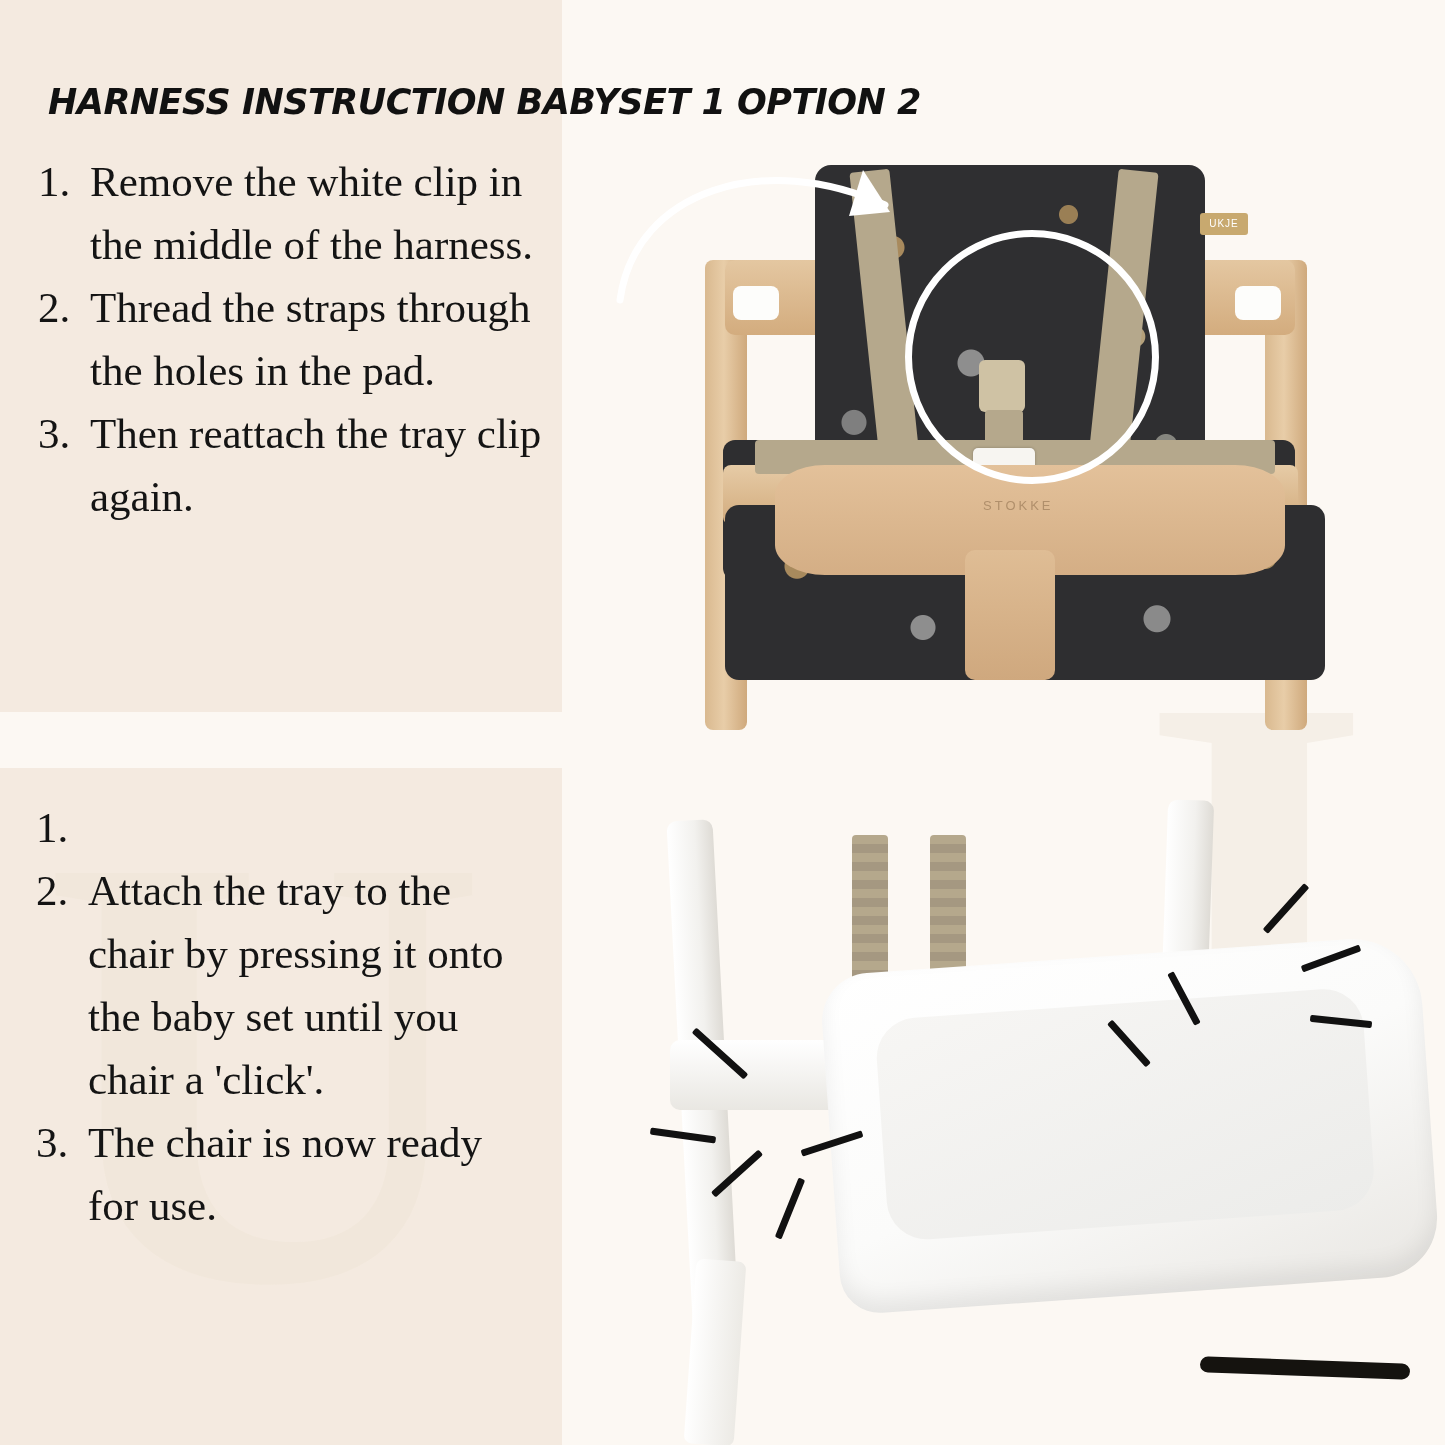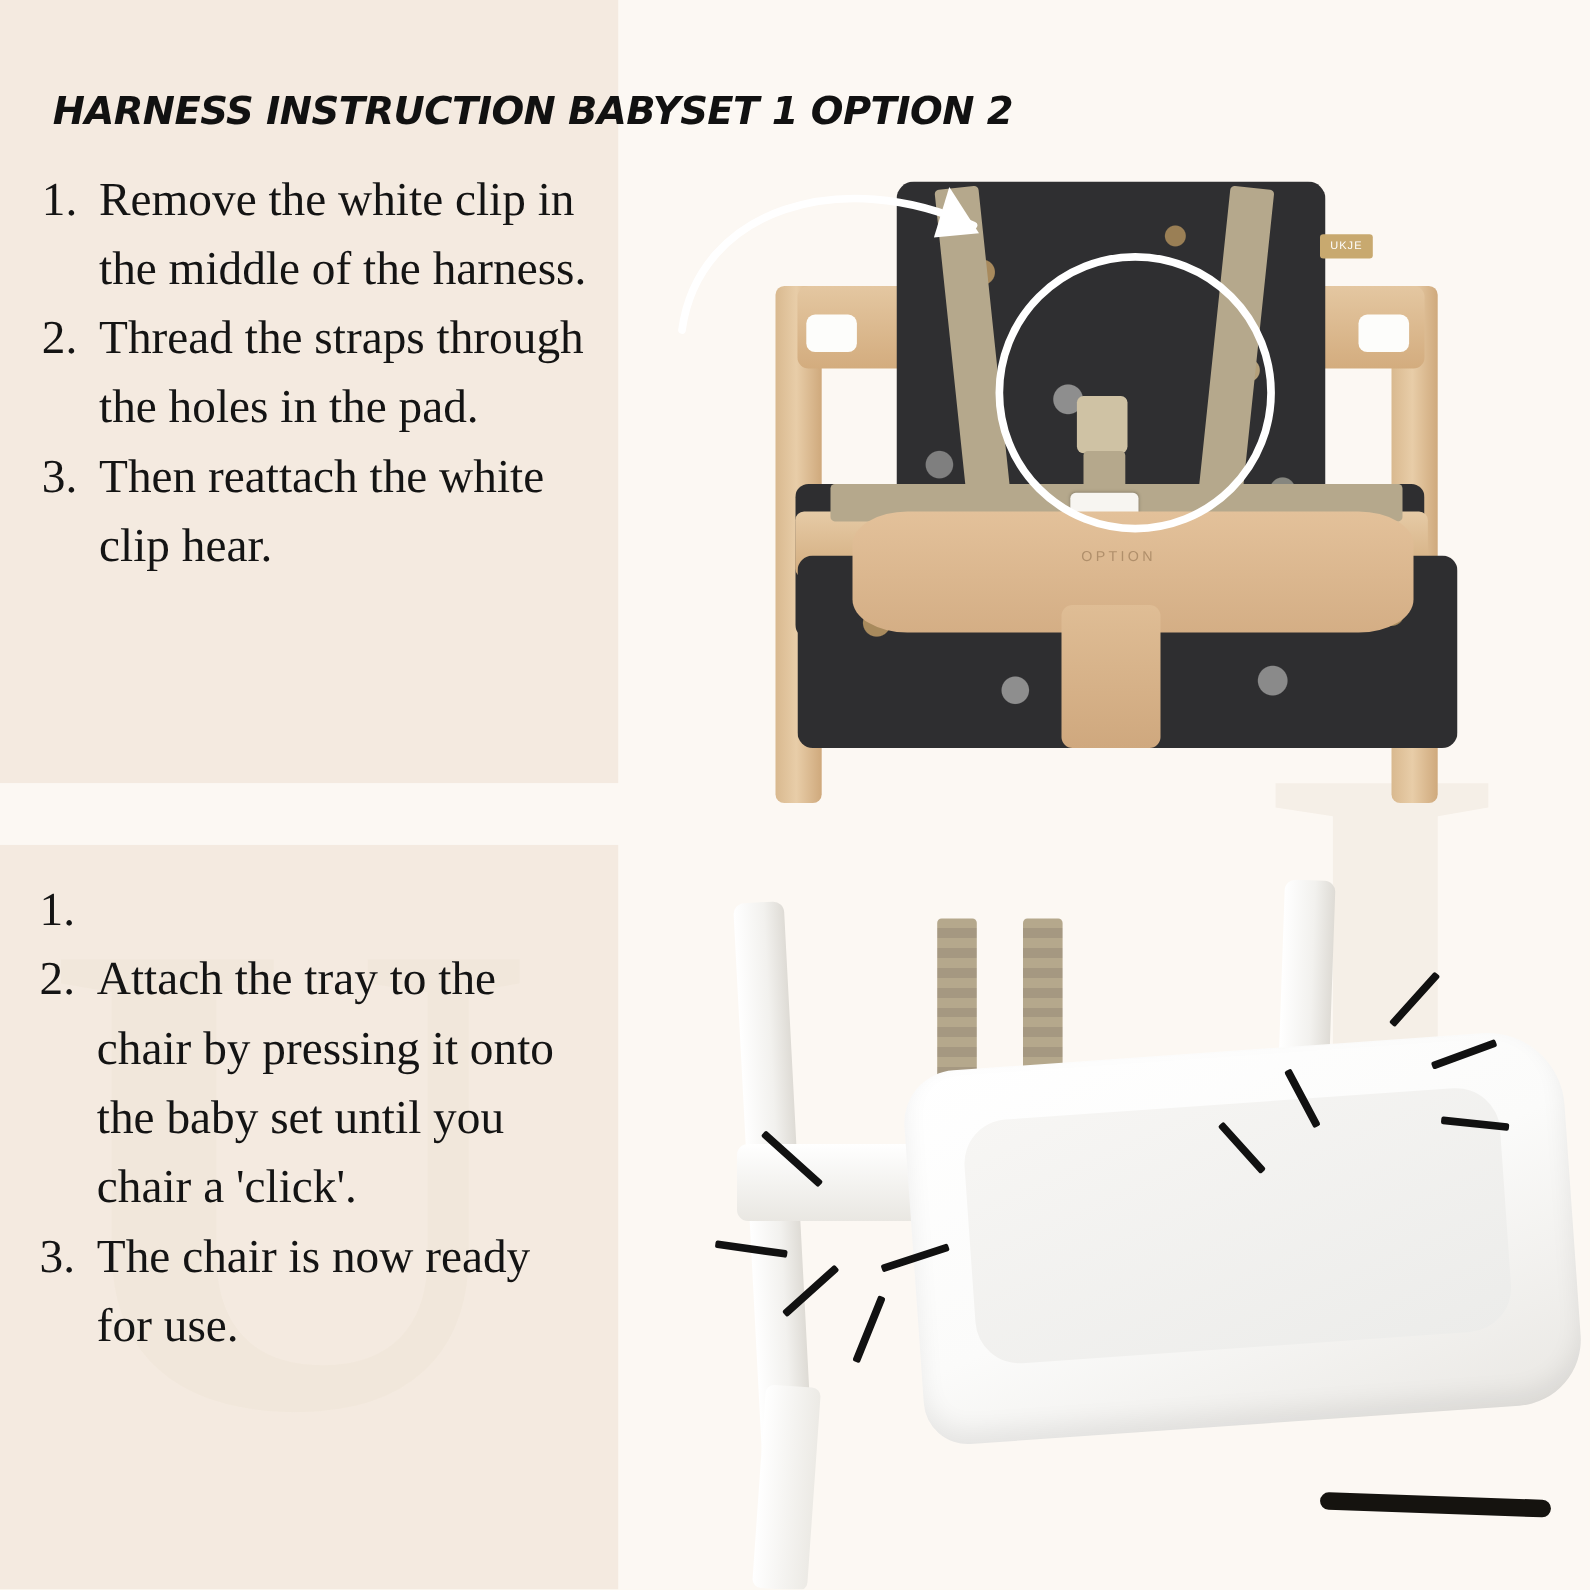--- a/index.html
+++ b/index.html
@@ -396,21 +396,21 @@
   <div class="sloth-wing-r"></div>
 
   <div class="wood-seatplate"></div>
   <div class="strap lap"></div>
   <div class="strap crotch"></div>
   <div class="clip-white"></div>
 
   <div class="sloth-seat"></div>
   <div class="tray-bar"></div>
   <div class="tray-foot"></div>
-  <div class="brand-stokke">OPTION</div>
+  <div class="brand-stokke">STOKKE</div>
   <div class="brand-chip">UKJE</div>
 
   <svg class="curve-arrow" viewBox="0 0 330 180">
     <path d="M5,150 C20,40 150,0 270,55" stroke="#ffffff" stroke-width="7" fill="none" stroke-linecap="round"></path>
     <path d="M248,20 L275,62 L234,66 Z" fill="#ffffff"></path>
   </svg>
   <div class="circle-callout"></div>
 </div>
 
 <div class="photo photo-bottom">
@@ -445,21 +445,21 @@
     <li>
       <span class="num">1.</span>
       <span class="body">Remove the white clip in the middle of the harness.</span>
     </li>
     <li>
       <span class="num">2.</span>
       <span class="body"> Thread the straps through the holes in the pad.</span>
     </li>
     <li>
       <span class="num">3.</span>
-      <span class="body"> Then reattach the white clip hear.</span>
+      <span class="body"> Then reattach the tray clip again.</span>
     </li>
   </ol>
 
 
   <ol class="steps tray">
     <li>
       <span class="num">1.</span>
     </li>
     <li>
       <span class="num">2.</span>

